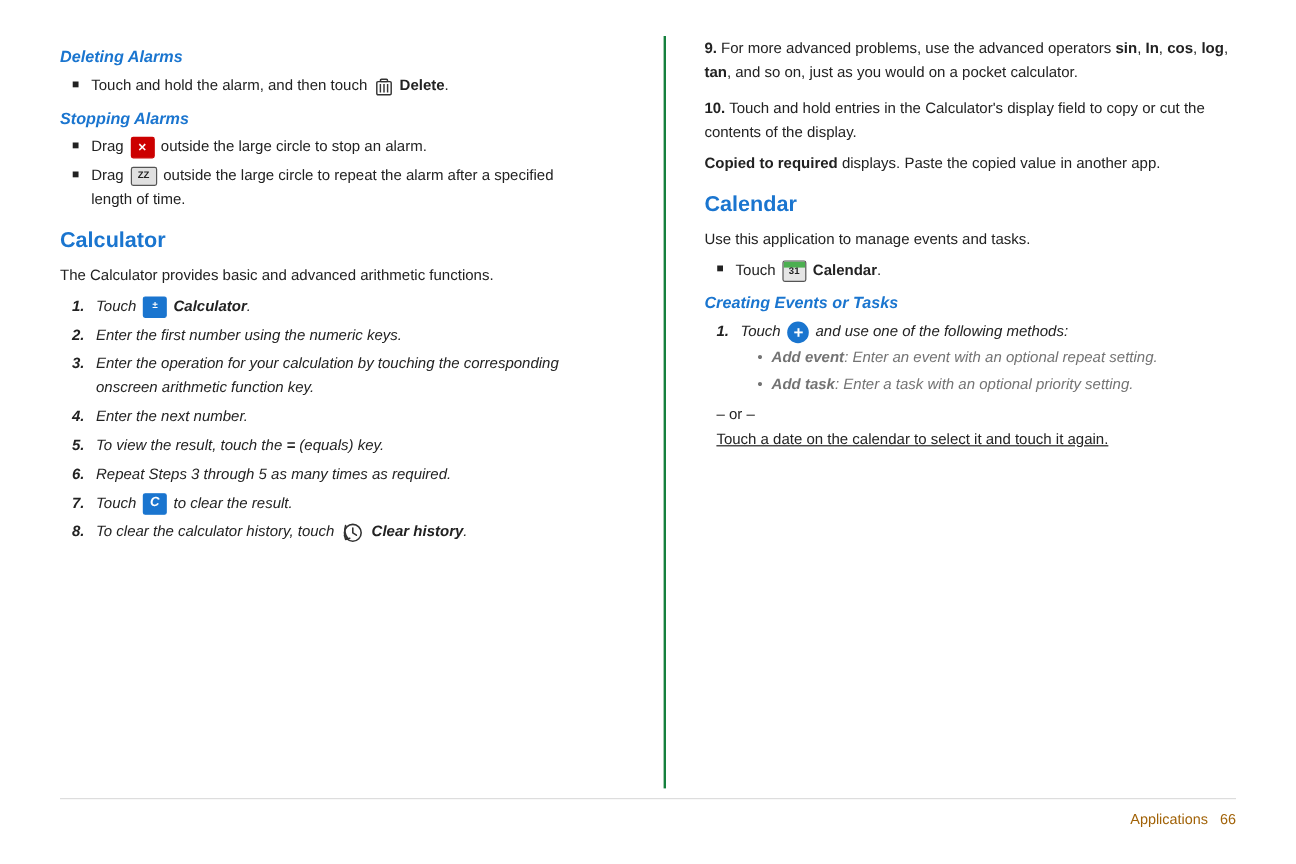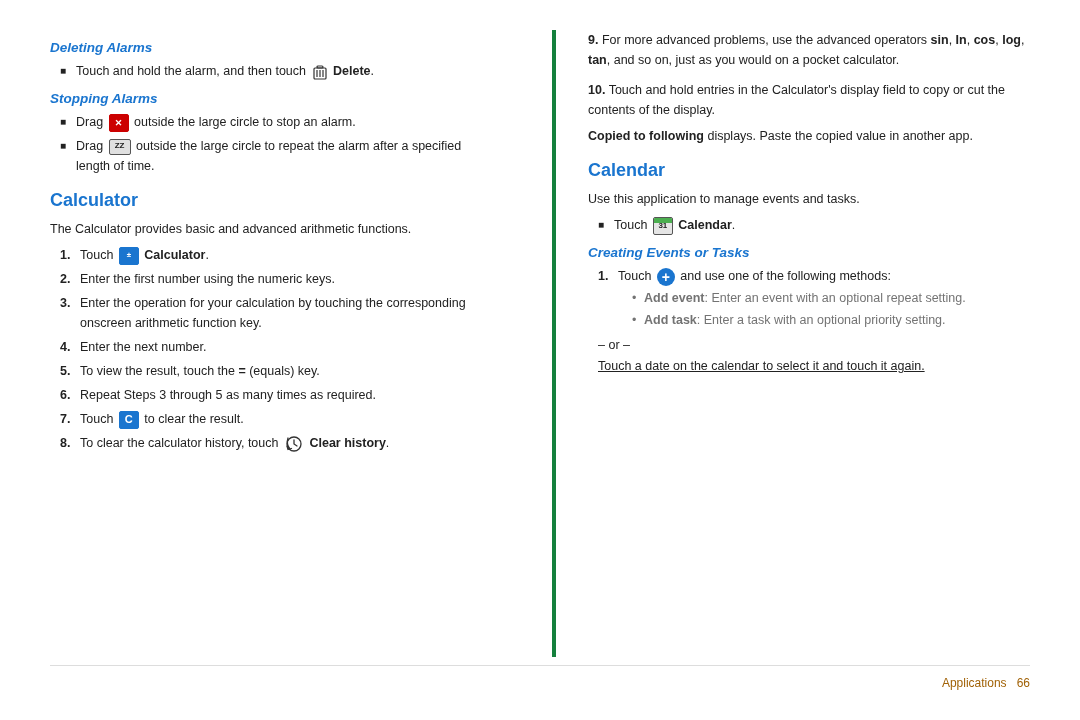--- a/index.html
+++ b/index.html
@@ -29,21 +29,21 @@
       flex: 1;
       gap: 40px;
     }
     .left-col {
       flex: 1;
       padding-right: 20px;
     }
     .right-col {
       flex: 1;
       padding-left: 32px;
-      border-left: 4px solid #15803d;
+      border-left: 2px solid #15803d;
     }
     .section-title {
       font-size: 18px;
       font-weight: bold;
       color: #1a75cf;
       margin-bottom: 8px;
       margin-top: 14px;
     }
     .subsection-title {
       font-size: 13.5px;
@@ -90,20 +90,21 @@
       font-size: 12.5px;
       line-height: 1.6;
       color: #222;
       padding-left: 20px;
       position: relative;
       margin-bottom: 4px;
       counter-increment: step-counter;
     }
     .numbered-list {
       counter-reset: step-counter;
+      font-style: italic;
     }
     .numbered-list > li::before {
       content: counter(step-counter) '.';
       position: absolute;
       left: 0;
       top: 0;
       font-weight: bold;
       font-size: 12.5px;
     }
     .inline-icon {
@@ -328,21 +329,21 @@
         <p class="body-text">
           <strong>9.</strong> For more advanced problems, use the advanced operators <strong>sin</strong>, <strong>In</strong>, <strong>cos</strong>, <strong>log</strong>, <strong>tan</strong>, and so on, just as you would on a pocket calculator.
         </p>
       </div>
 
       <div style="margin-bottom:10px;">
         <p class="body-text">
           <strong>10.</strong> Touch and hold entries in the Calculator's display field to copy or cut the contents of the display.
         </p>
         <p class="body-text">
-          <strong>Copied to following</strong> displays. Paste the copied value in another app.
+          <strong>Copied to required</strong> displays. Paste the copied value in another app.
         </p>
       </div>
 
       <div>
         <div class="section-title">Calendar</div>
         <p class="body-text">Use this application to manage events and tasks.</p>
         <ul class="bullet-list">
           <li>
             Touch
             <span class="calendar-icon-wrapper">

